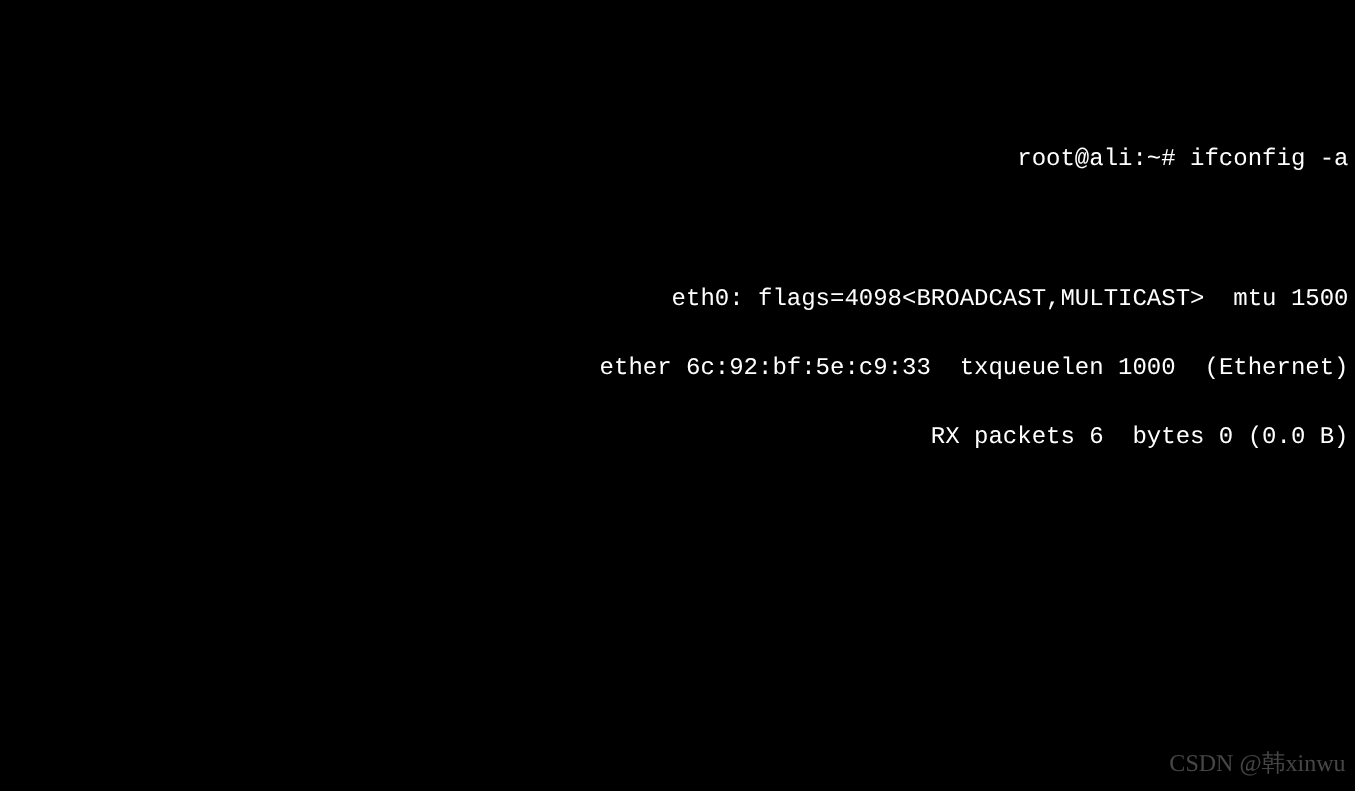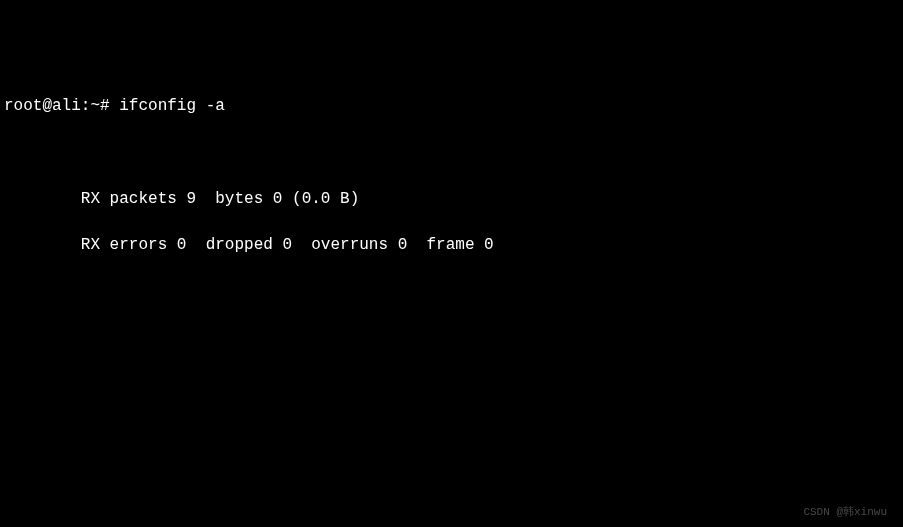--- a/index.html
+++ b/index.html
@@ -1,18 +1,19 @@
 <!DOCTYPE html>
 <html><head>
   <meta charset="utf-8">
   <style>
     * {
       margin: 0;
       padding: 0;
       box-sizing: border-box;
+      text-align: right;
     }
     body {
       background: #000000;
       color: #ffffff;
       font-family: 'Consolas', 'Courier New', monospace;
       font-size: 16px;
       line-height: 1.45;
       padding: 2px 4px;
       width: 903px;
       height: 527px;
@@ -25,37 +26,38 @@
     }
     .iface-block {
       white-space: pre;
     }
     .blank-line {
       height: 1.45em;
     }
     .watermark {
       position: absolute;
       bottom: 6px;
-      right: 16px;
+      right: 6px;
       color: rgba(200, 200, 200, 0.35);
-      font-size: 11px;
-      font-family: Liberation Mono, monospace;
+      font-size: 16px;
+      font-family: Liberation Serif, serif;
       white-space: nowrap;
     }
   </style>
 </head>
 <body>
 
 
 
 <div class="prompt-line">root@ali:~# ifconfig -a</div>
 
 <div class="iface-block">
-<div>        RX packets 9  bytes 0 (0.0 B)</div>
-<div>        RX errors 0  dropped 0  overruns 0  frame 0</div>
+<div>eth0: flags=4098&lt;BROADCAST,MULTICAST&gt;  mtu 1500</div>
+<div>        ether 6c:92:bf:5e:c9:33  txqueuelen 1000  (Ethernet)</div>
+<div>        RX packets 6  bytes 0 (0.0 B)</div>
 </div>
 
 <div class="blank-line"></div>
 
 
 
 
 
 
 

